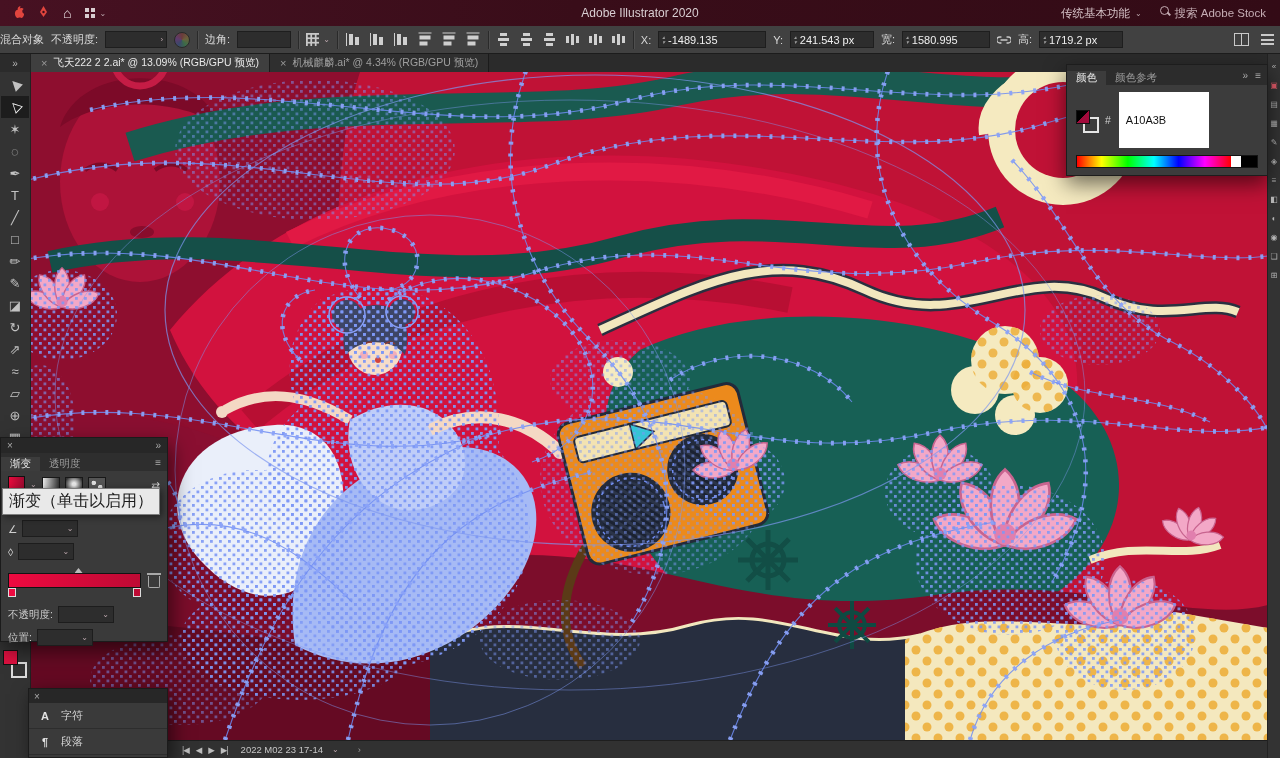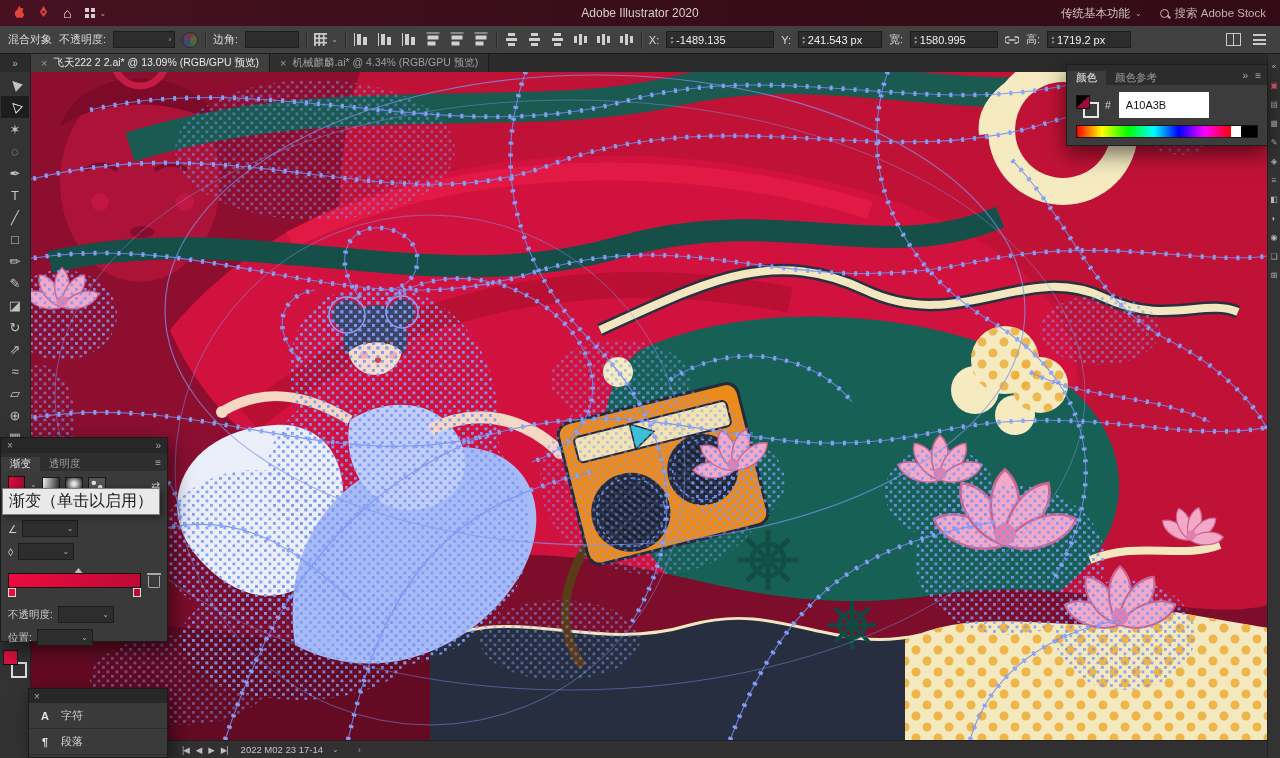--- a/index.html
+++ b/index.html
@@ -11,28 +11,28 @@
     background:linear-gradient(90deg,#471122,#390d19 45%,#330b16);
     display:flex;align-items:center;color:#ddd;font-size:12px;z-index:30}
   .mb-left{display:flex;align-items:center;gap:14px;padding-left:12px}
   .mb-home{font-size:14px;color:#ece3e5}
   .mb-grid{display:flex;align-items:center;gap:4px}
   .mgrid{width:4px;height:4px;background:#d8cdd0;box-shadow:6px 0 #d8cdd0,0 6px #d8cdd0,6px 6px #d8cdd0;display:inline-block;margin:0 6px 6px 0}
   .chv{font-style:normal;font-size:8px;color:#bca7ad}
   .mb-title{position:absolute;left:50%;transform:translateX(-50%);color:#d9cfd3;font-size:12px}
   .mb-right{margin-left:auto;display:flex;align-items:center;gap:18px;padding-right:14px;color:#d6c3c8;font-size:11.5px}
   .mb-ws{display:flex;align-items:center;gap:5px}
-  .mb-search{display:flex;align-items:center;gap:6px;color:#c5adb4}
+  .mb-search{display:flex;align-items:flex-start;gap:6px;color:#c5adb4}
   .mag{width:7px;height:7px;border:1.5px solid #c5adb4;border-radius:50%;position:relative;display:inline-block}
   .mag::after{content:"";position:absolute;width:4px;height:1.5px;background:#c5adb4;transform:rotate(45deg);right:-3px;bottom:-1px}
   .mb-search u{text-decoration:none}
   
   .controlbar{position:absolute;left:0;top:26px;width:1280px;height:28px;background:#414141;
     border-bottom:1px solid #1c1c1c;display:flex;align-items:center;font-size:11px;color:#d8d8d8;
-    padding:0 8px;gap:7px;box-sizing:border-box;z-index:29}
+    padding:0 0;gap:7px;box-sizing:border-box;z-index:29}
   .cb-lab{white-space:nowrap}
   .fld{background:#2d2d2d;border:1px solid #1e1e1e;height:17px;display:flex;align-items:center;
     padding:0 3px;color:#f0f0f0;font-size:11px;gap:3px;box-sizing:border-box}
   .stp{display:flex;flex-direction:column;font-size:5.5px;line-height:5px;color:#9c9c9c}
   .fval{flex:1;text-align:left;white-space:nowrap}
   .sep{width:1px;height:18px;background:#2a2a2a;box-shadow:1px 0 0 #4f4f4f}
   .wheel{width:14px;height:14px;border-radius:50%;border:1px solid #222;
     background:conic-gradient(#7a3a3a,#7a6a3a,#3a7a4a,#3a4a7a,#6a3a7a,#7a3a3a);opacity:.75}
   .alico{position:relative;width:16px;height:13px;display:inline-block}
   .alico::before{content:"";position:absolute;left:1px;top:0;width:1px;height:13px;background:#cfcfcf}
@@ -87,21 +87,21 @@
   .p-hdr{height:20px;background:#2c2c2c;display:flex;align-items:stretch;color:#9a9a9a}
   .p-tab{display:flex;align-items:center;padding:0 9px;white-space:nowrap}
   .p-tab.active{background:#3c3c3c;color:#e8e8e8}
   .p-hdr-r{margin-left:auto;display:flex;align-items:center;gap:7px;padding-right:6px;color:#aaa;font-size:10px}
   .cp-body{padding:7px 9px;display:flex;flex-direction:column;gap:7px}
   .cp-row1{display:flex;align-items:center;gap:8px}
   .fsmini{position:relative;width:21px;height:21px;flex:none}
   .fsm-st{position:absolute;left:7px;top:7px;width:12px;height:12px;border:2px solid #e6e6e6;background:#3c3c3c}
   .fsm-fl{position:absolute;left:0;top:0;width:12px;height:12px;background:linear-gradient(135deg,#000 50%,#A10A3B 50%);border:1px solid #111;z-index:2}
   .hexlab{color:#cfcfcf}
-  .hexfld{background:#fff;color:#111;height:26px;display:flex;align-items:center;padding:0 7px;min-width:76px;font-size:11px}
+  .hexfld{background:#fff;color:#111;height:32px;display:flex;align-items:center;padding:12px 7px;min-width:76px;font-size:11px}
   .spec-row{display:flex;height:11px;border:1px solid #141414}
   .spec{flex:1;background:linear-gradient(90deg,#f00 0%,#ff0 16%,#0f0 33%,#0ff 50%,#00f 66%,#f0f 83%,#f00 100%)}
   .sw{width:10px;background:#fff}
   .sb{width:16px;background:#000}
   
   .gradpanel{position:absolute;left:0;top:437px;width:168px;height:205px;background:#3a3a3a;
     border:1px solid #1b1b1b;box-shadow:4px 8px 20px rgba(0,0,0,.55);font-size:10.5px;color:#cfcfcf;z-index:27;box-sizing:border-box}
   .gp-hdr1{height:15px;background:#272727;display:flex;align-items:center;padding:0 6px;color:#a8a8a8;font-size:10px}
   .gp-hdr1 .r{margin-left:auto}
   .gp-hdr2{height:18px;background:#2e2e2e;display:flex;align-items:stretch;color:#9a9a9a}

